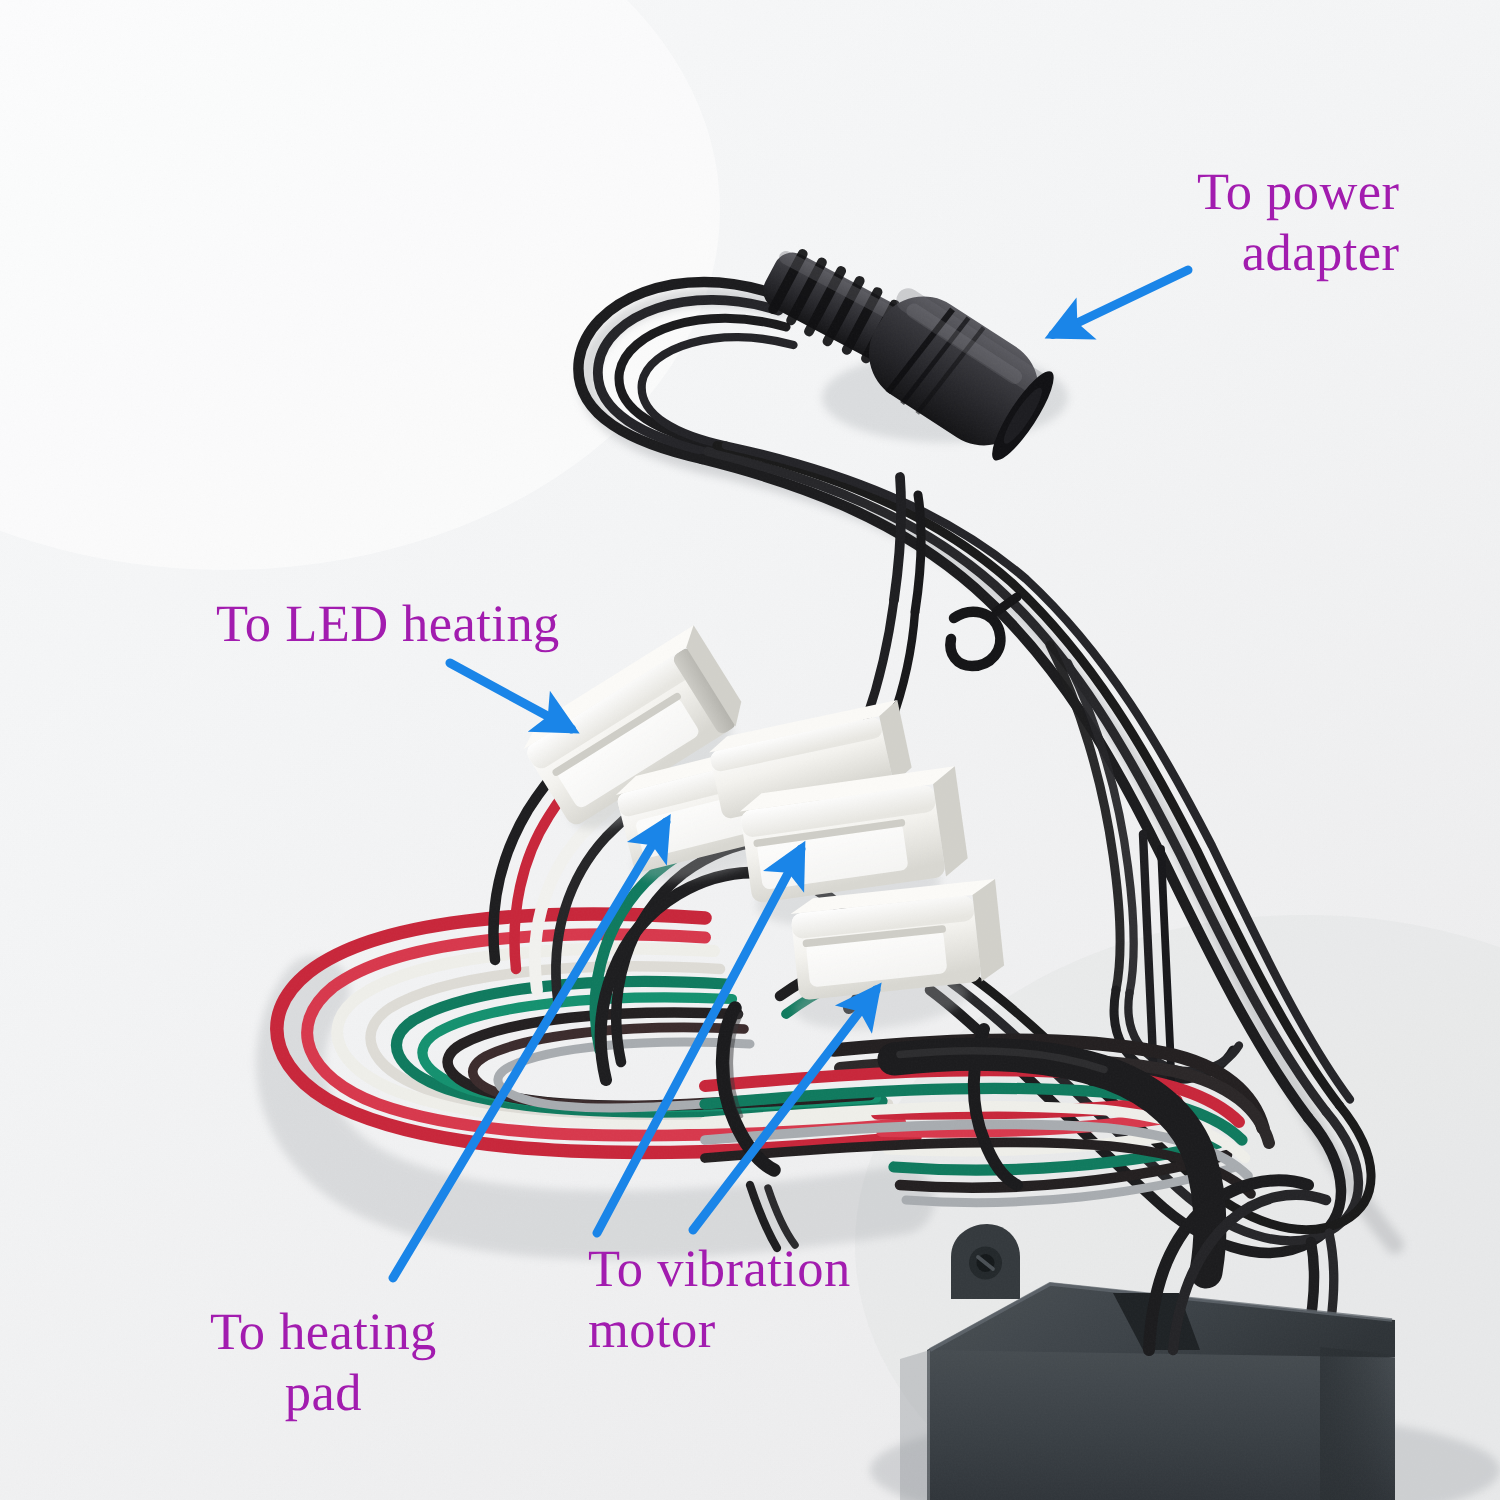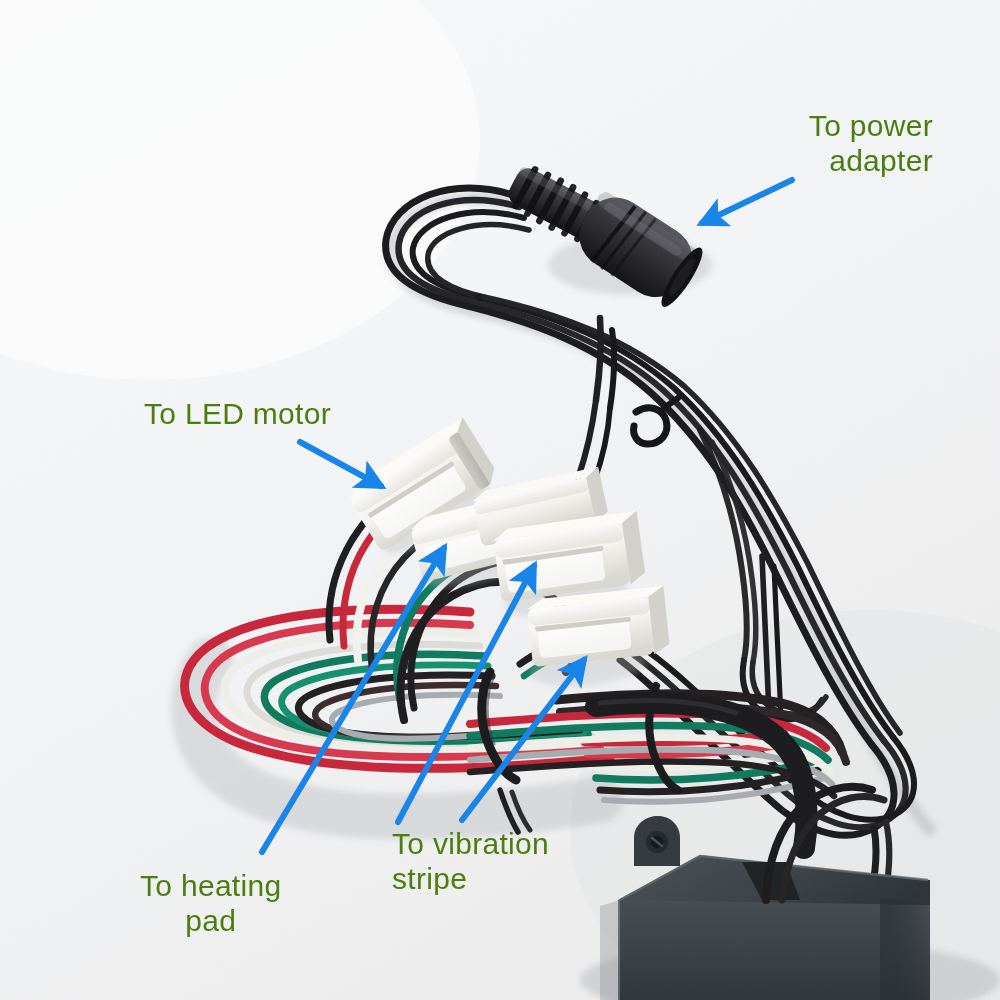--- a/index.html
+++ b/index.html
@@ -17,23 +17,23 @@
     background: #f6f7f8;
   }
   #photo {
     position: absolute;
     inset: 0;
     width: 1000px;
     height: 1000px;
   }
   .callout {
     position: absolute;
-    color: #4d7c0f;
-    font-family: Liberation Sans, sans-serif;
-    font-size: 30px;
+    color: #a21caf;
+    font-family: Liberation Serif, serif;
+    font-size: 35px;
     line-height: 1.17;
     letter-spacing: 0.3px;
     white-space: pre-line;
     user-select: none;
   }
   #label-power   { left: 783px; top: 108px; text-align: right; width: 150px;}
   #label-led     { left: 144px; top: 396px; }
   #label-heating { left: 140px; top: 868px; text-align: center; }
   #label-vibro   { left: 392px; top: 826px; }
   #overlay {
@@ -384,21 +384,21 @@
     <line x1="262" y1="852" x2="444" y2="548" stroke="#1a85e8" stroke-width="6" marker-end="url(#ah)" stroke-linecap="round"></line>
 
     <line x1="398" y1="822" x2="534" y2="566" stroke="#1a85e8" stroke-width="6" marker-end="url(#ah)" stroke-linecap="round"></line>
 
     <line x1="462" y1="820" x2="584" y2="660" stroke="#1a85e8" stroke-width="6" marker-end="url(#ah)" stroke-linecap="round"></line>
   </svg>
 
   <div class="callout" id="label-power">To power
 adapter</div>
 
-  <div class="callout" id="label-led">To LED motor</div>
+  <div class="callout" id="label-led">To LED heating</div>
 
   <div class="callout" id="label-heating">To heating
 pad</div>
 
   <div class="callout" id="label-vibro">To vibration
-stripe</div>
+motor</div>
 
 </div>
 
 </body></html>

